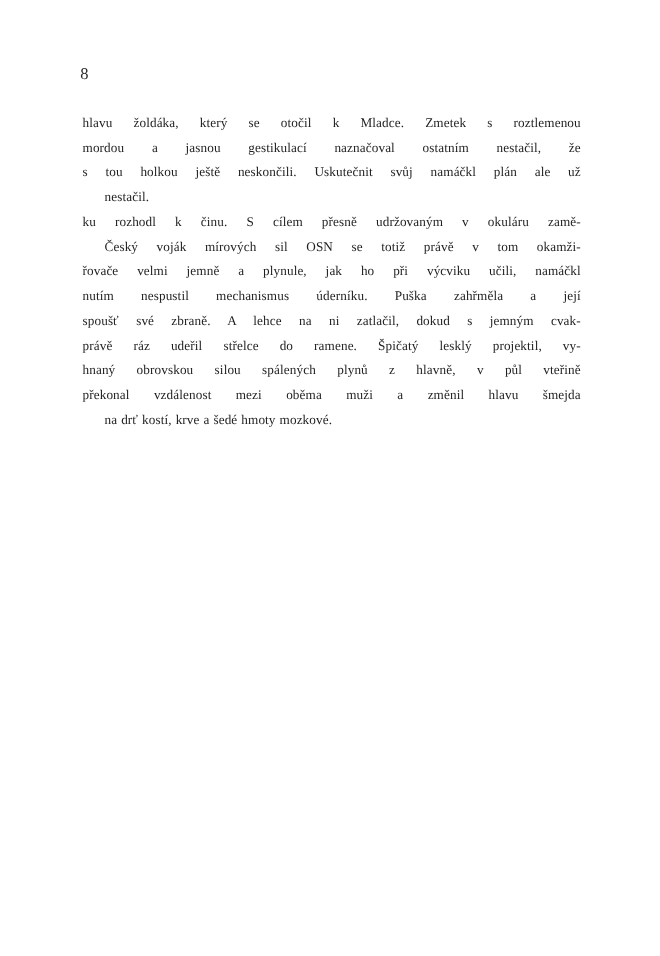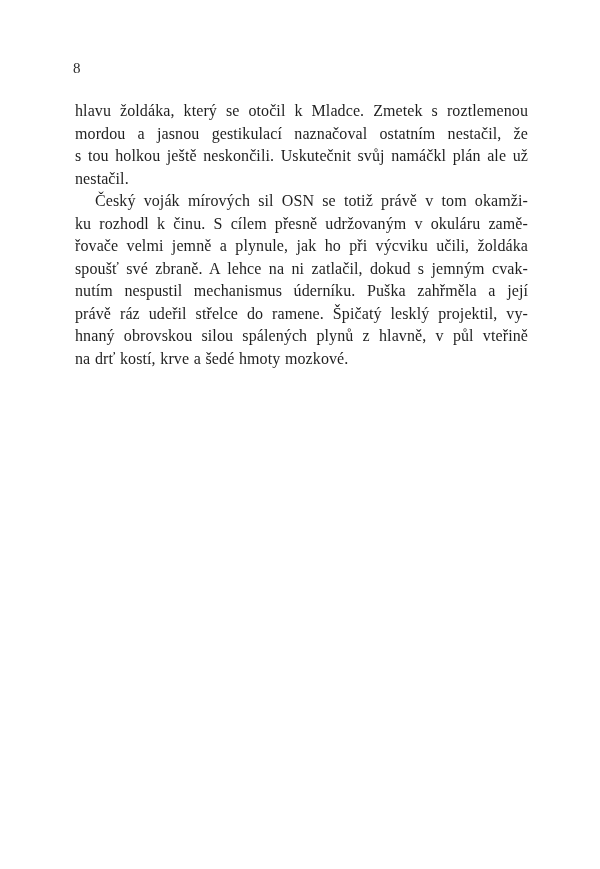--- a/index.html
+++ b/index.html
@@ -28,51 +28,53 @@
     position: absolute;
     left: 75px;
     top: 100px;
     width: 453px;
   }
   .paragraph {
     margin: 0;
     padding: 0;
   }
   .line {
-    font-size: 16px;
+    font-size: 12px;
     line-height: 22.5px;
     text-align: justify;
     text-align-last: justify;
     letter-spacing: 0.1px;
     word-spacing: 0.5px;
     white-space: normal;
   }
   .line.last {
     text-align-last: left;
+    margin-left: 20px;
   }
   .line.first-indent {
     text-indent: 20px;
   }
 </style>
 </head>
 <body>
 
 <div class="page">
   <div class="page-number">8</div>
   <div class="text-block">
       <div class="paragraph">
         <div class="line">hlavu žoldáka, který se otočil k Mladce. Zmetek s roztlemenou</div>
         <div class="line">mordou a jasnou gestikulací naznačoval ostatním nestačil, že</div>
         <div class="line">s tou holkou ještě neskončili. Uskutečnit svůj namáčkl plán ale už</div>
         <div class="line last">nestačil.</div>
       </div>
       <div class="paragraph">
+        <div class="line">ku rozhodl k činu. S cílem přesně udržovaným v okuláru zamě-</div>
         <div class="line first-indent">Český voják mírových sil OSN se totiž právě v tom okamži-</div>
-        <div class="line">ku rozhodl k činu. S cílem přesně udržovaným v okuláru zamě-</div>
-        <div class="line">řovače velmi jemně a plynule, jak ho při výcviku učili, žoldáka</div>
+        <div class="line">řovače velmi jemně a plynule, jak ho při výcviku učili, namáčkl</div>
+        <div class="line">nutím nespustil mechanismus úderníku. Puška zahřměla a její</div>
         <div class="line">spoušť své zbraně. A lehce na ni zatlačil, dokud s jemným cvak-</div>
-        <div class="line">nutím nespustil mechanismus úderníku. Puška zahřměla a její</div>
         <div class="line">právě ráz udeřil střelce do ramene. Špičatý lesklý projektil, vy-</div>
         <div class="line">hnaný obrovskou silou spálených plynů z hlavně, v půl vteřině</div>
+        <div class="line">překonal vzdálenost mezi oběma muži a změnil hlavu šmejda</div>
         <div class="line last">na drť kostí, krve a šedé hmoty mozkové.</div>
       </div>
     </div>
 </div>
 
 </body></html>

